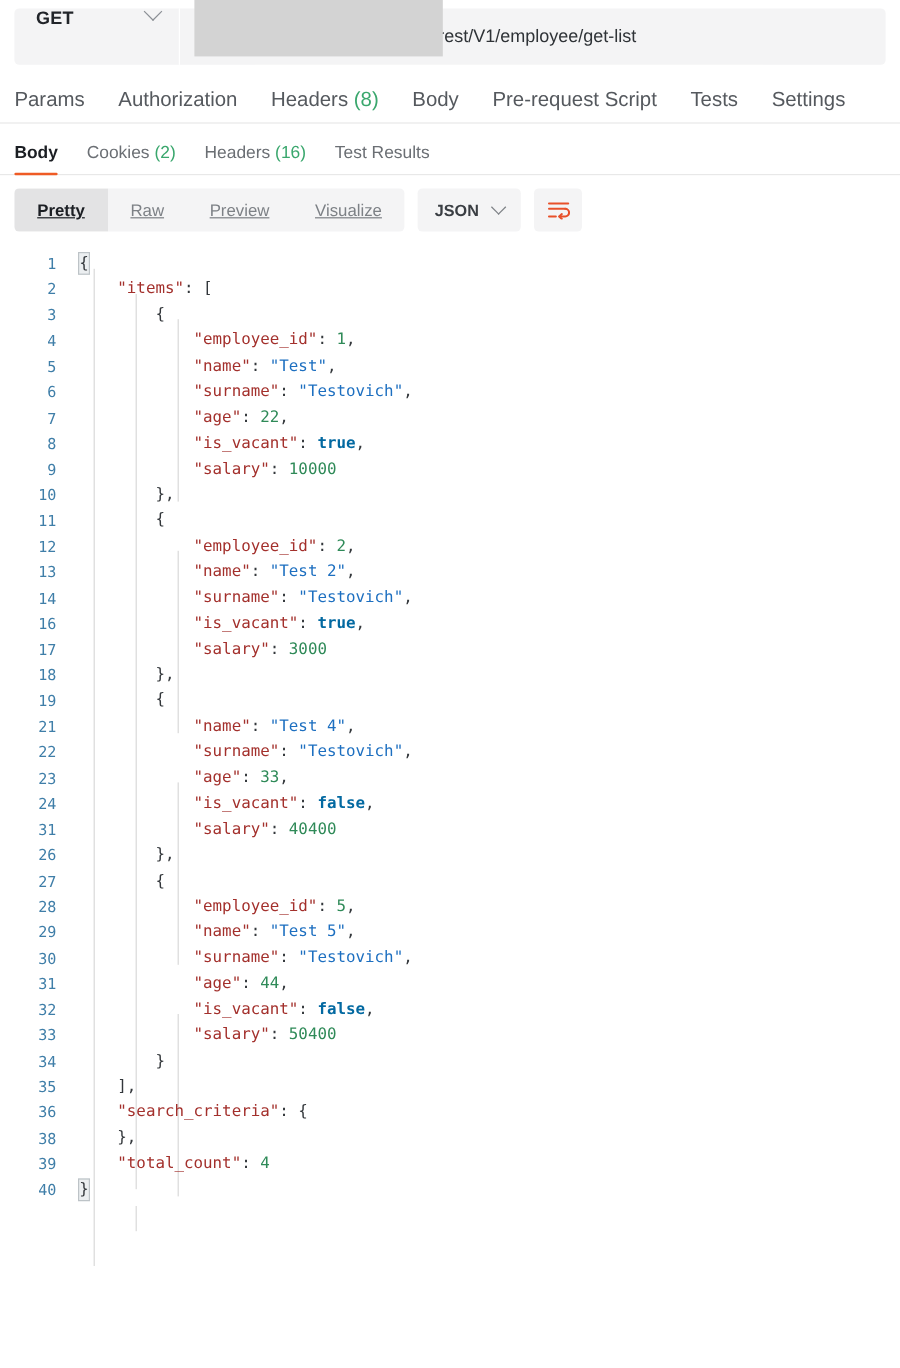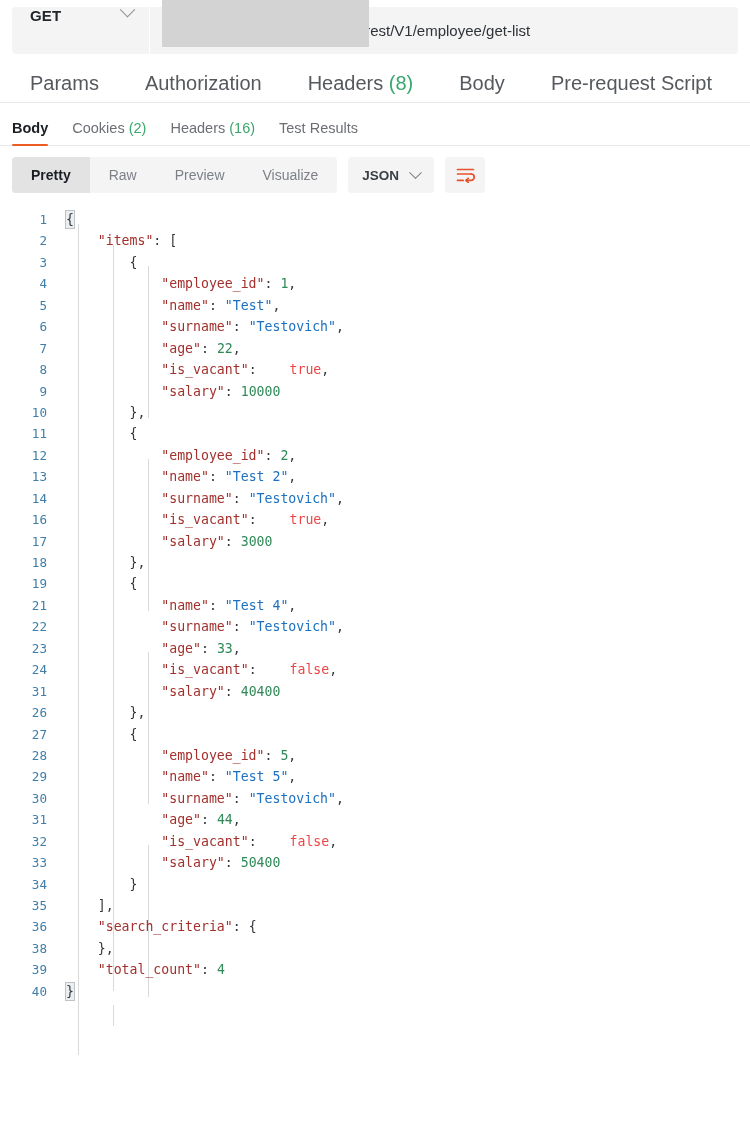--- a/index.html
+++ b/index.html
@@ -69,25 +69,24 @@
   
   .req-tabs {
     display: flex;
     align-items: center;
     height: 39px;
     padding: 0 12px;
     margin-top: 10px;
     border-bottom: 1px solid #e8e8e8;
   }
   .req-tab {
-    font-size: 20px;
+    font-size: 17px;
     color: #55595e;
     margin-right: 28px;
     white-space: nowrap;
-    margin-left: 18px;
   }
   .req-tab .cnt { color: #3aa76d; }
 
   
   .resp-tabs {
     display: flex;
     align-items: flex-end;
     height: 40px;
     padding: 0 12px;
     border-bottom: 1px solid #e8e8e8;
@@ -125,20 +124,21 @@
     overflow: hidden;
     height: 36px;
   }
   .seg-item {
     display: flex;
     align-items: center;
     padding: 0 19px;
     font-size: 14px;
     color: #7d8186;
     white-space: nowrap;
+    text-decoration: underline;
   }
   .seg-item.active {
     background: #e3e3e4;
     color: #1b1e23;
     font-weight: 600;
   }
   .lang-box {
     display: flex;
     align-items: center;
     gap: 12px;
@@ -201,21 +201,21 @@
     pointer-events: none;
   }
   .guide {
     position: absolute;
     width: 1px;
     background: #d9d9d9;
   }
   .k { color: #a3302c; }
   .s { color: #1d6fc0; }
   .n { color: #2f8a58; }
-  .b { color: #ef4444; font-weight: 400; margin-left: 25px; }
+  .b { color: #0369a1; font-weight: 700; }
   .p { color: #33373b; }
   .brk {
     display: inline-block;
     background: #eceff1;
     border: 1px solid #bdc3c7;
     margin: 0 -1px;
     padding: 0 0px;
     line-height: 17px;
   }
 </style>

